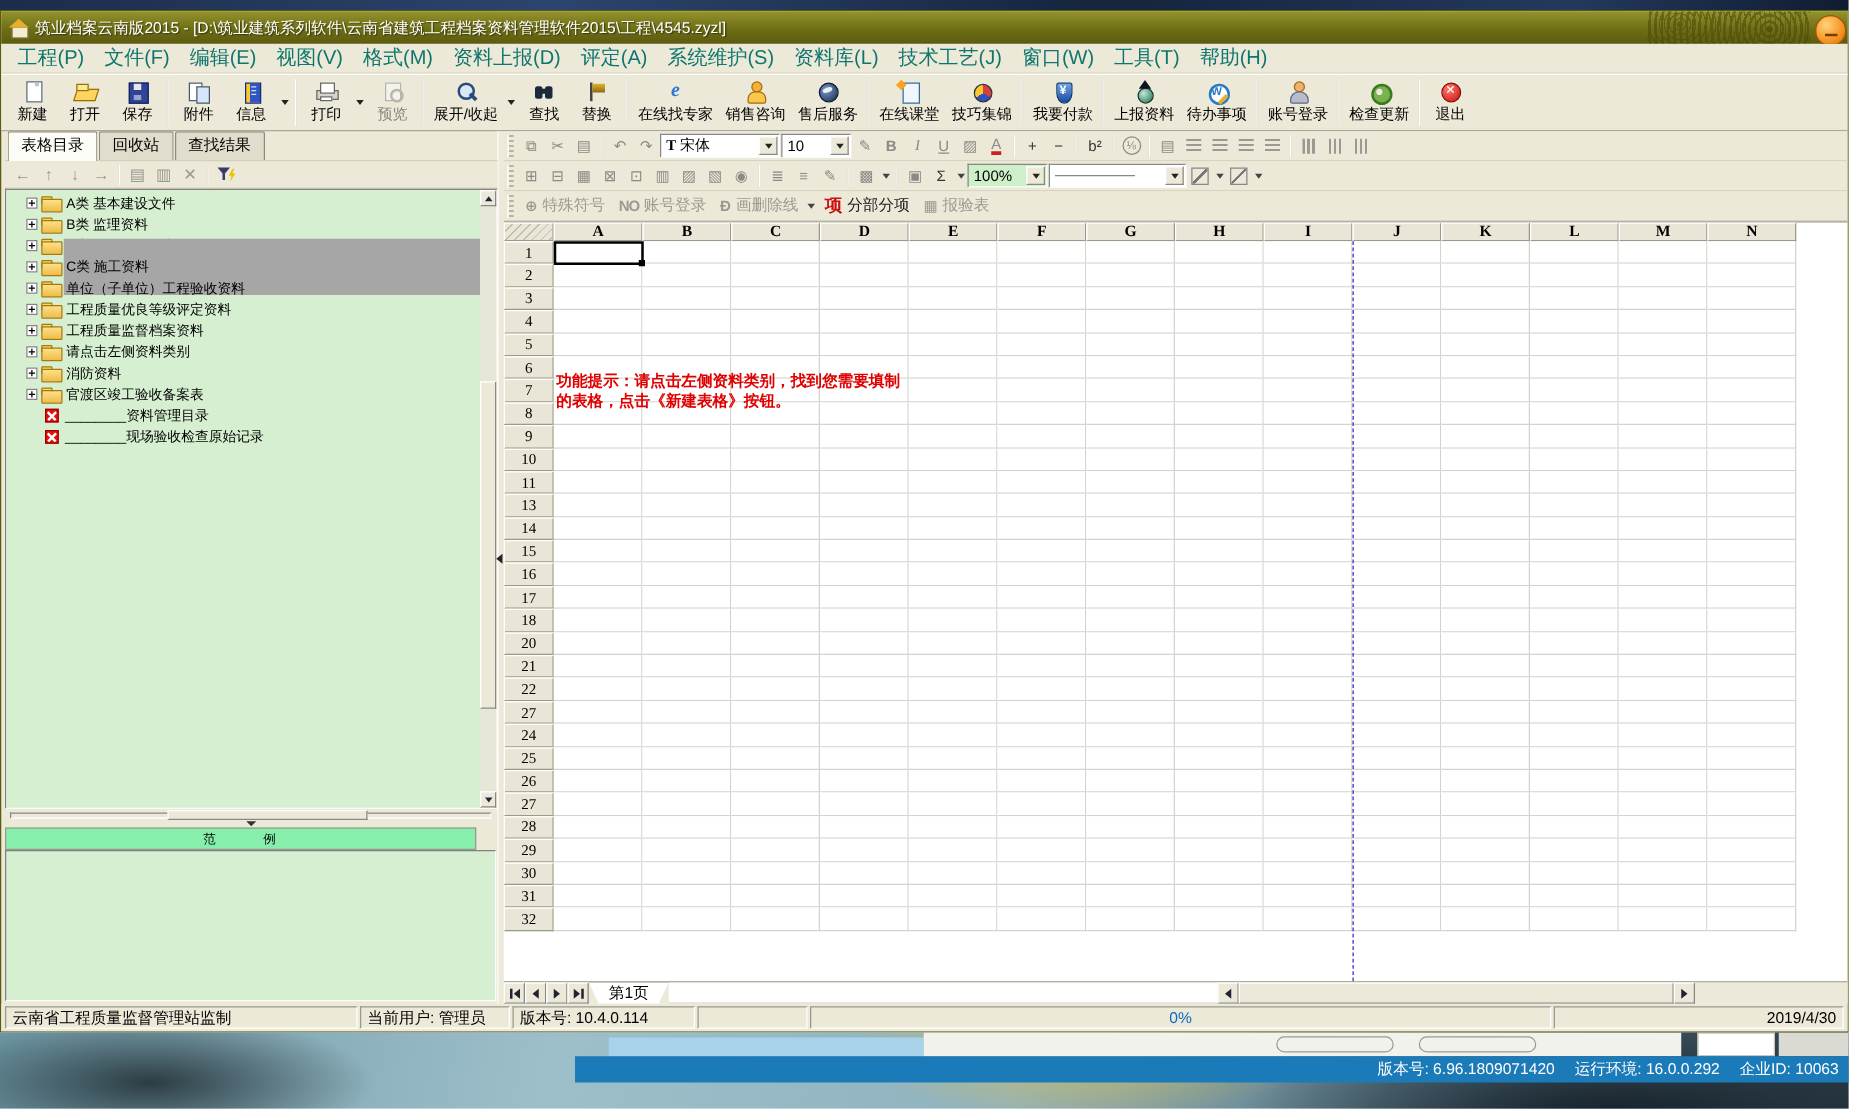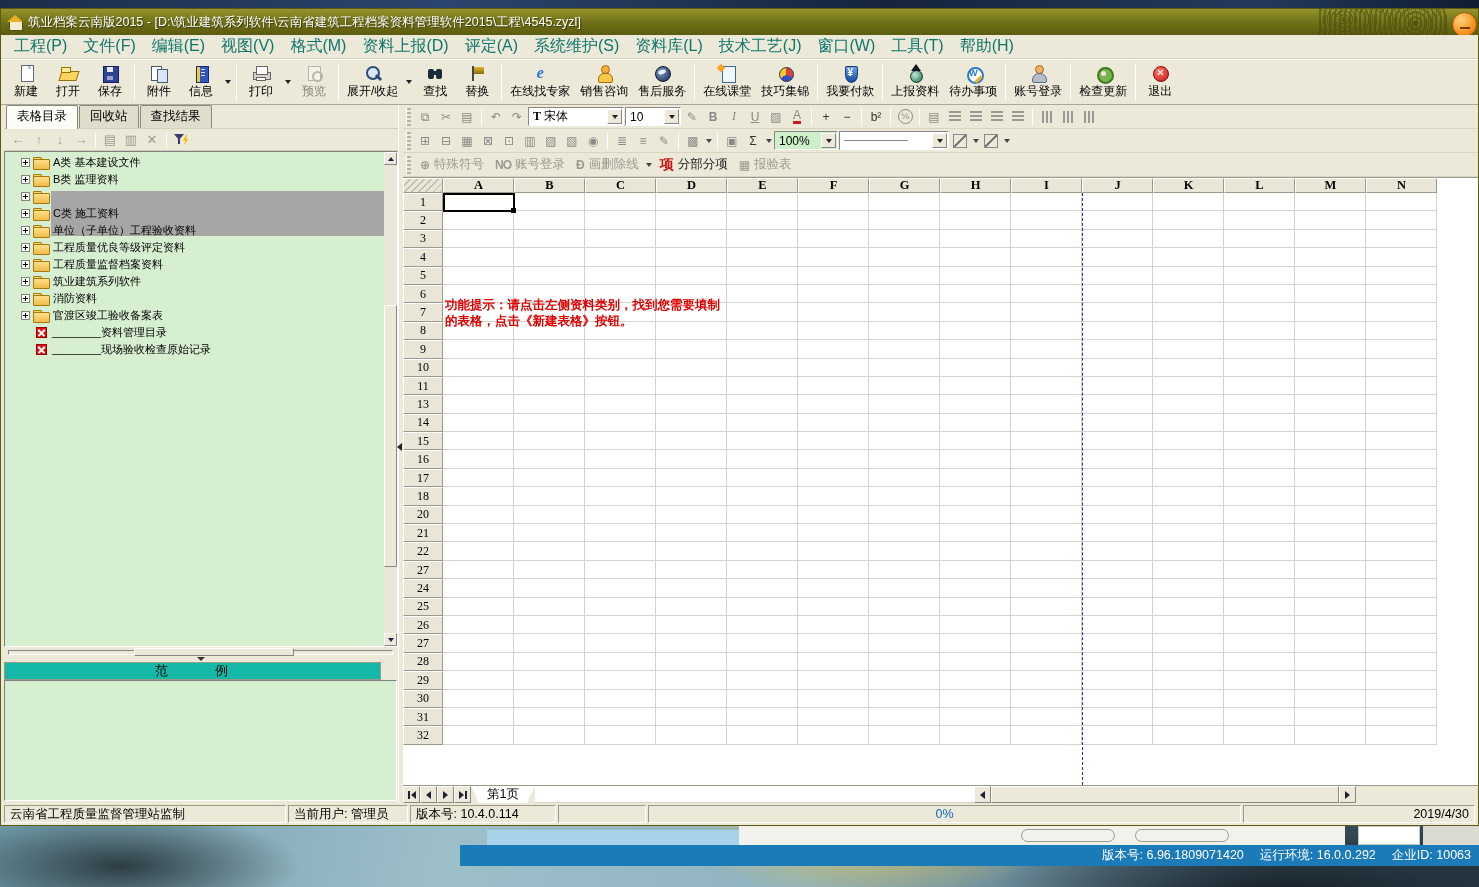--- a/index.html
+++ b/index.html
@@ -173,22 +173,22 @@
   .vthumb { position:absolute; left:0; right:0; top:30%; height:56%; background:#ece9d8;
     border:1px solid; border-color:#fff #888 #888 #fff; }
 
   .hsplit { height:15px; flex:none; position:relative; margin-right:1px; }
   .hs-track { position:absolute; left:4px; right:4px; top:3px; height:5px; border:1px solid; border-color:#888 #fff #fff #888; }
   .hs-thumb { position:absolute; left:130px; width:160px; top:1px; height:8px; background:#ece9d8;
     border:1px solid; border-color:#fff #888 #888 #fff; }
   .hs-arrow { position:absolute; left:50%; top:10px; width:0; height:0; margin-left:-4px;
     border-left:4px solid transparent; border-right:4px solid transparent; border-top:4px solid #333; }
 
-  .sample-header { height:18px; flex:none; margin-right:17px; background:#14b8a6; border:1px solid #9a9a8a;
-    display:flex; align-items:center; justify-content:center; font-size:13px; letter-spacing:2px; }
+  .sample-header { height:18px; flex:none; margin-right:17px; background:#86efac; border:1px solid #9a9a8a;
+    display:flex; align-items:center; justify-content:center; font-size:10px; letter-spacing:2px; }
   .sample-body { flex:1; margin:0 1px 2px 0; background:#d6efd0; border:1px solid; border-color:#808080 #fff #fff #808080; }
 
   .vsplitter { width:4px; flex:none; background:#ece9d8; position:relative; }
   .vsplitter .collapse-arrow { position:absolute; top:338px; left:-2px; width:0; height:0;
     border-top:4px solid transparent; border-bottom:4px solid transparent; border-right:5px solid #222; }
 
   
   .right-panel { flex:1; display:flex; flex-direction:column; min-width:0; }
   .fmt-row { height:24px; flex:none; display:flex; align-items:center; gap:1px; padding:0 3px;
     background:#ece9d8; border-bottom:1px solid #d8d4c0; }
@@ -531,21 +531,21 @@
               <span class="tlabel">工程质量优良等级评定资料</span>
             </div>
             <div class="trow">
               <span class="exp"></span>
               <span class="fold"></span>
               <span class="tlabel">工程质量监督档案资料</span>
             </div>
             <div class="trow">
               <span class="exp"></span>
               <span class="fold"></span>
-              <span class="tlabel">筑业建筑系列软件</span>
+              <span class="tlabel">请点击左侧资料类别</span>
             </div>
             <div class="trow">
               <span class="exp"></span>
               <span class="fold"></span>
               <span class="tlabel">消防资料</span>
             </div>
             <div class="trow">
               <span class="exp"></span>
               <span class="fold"></span>
               <span class="tlabel">官渡区竣工验收备案表</span>

